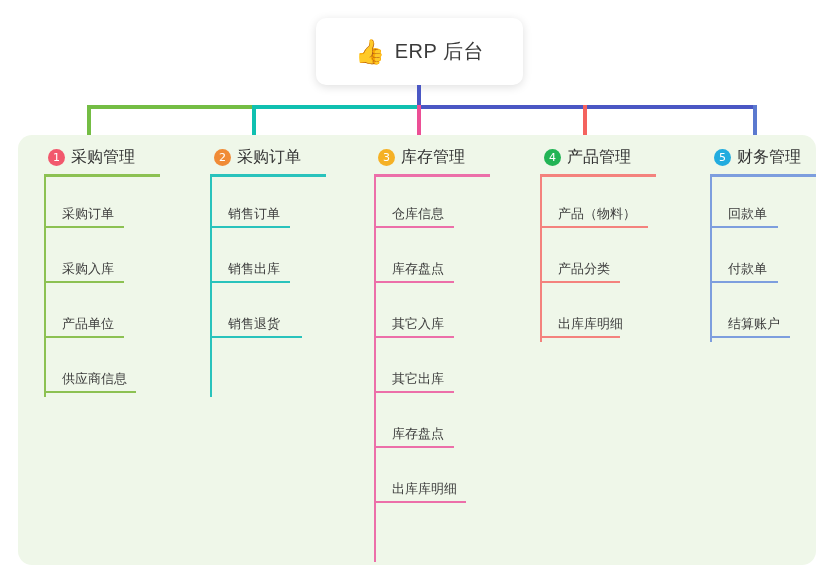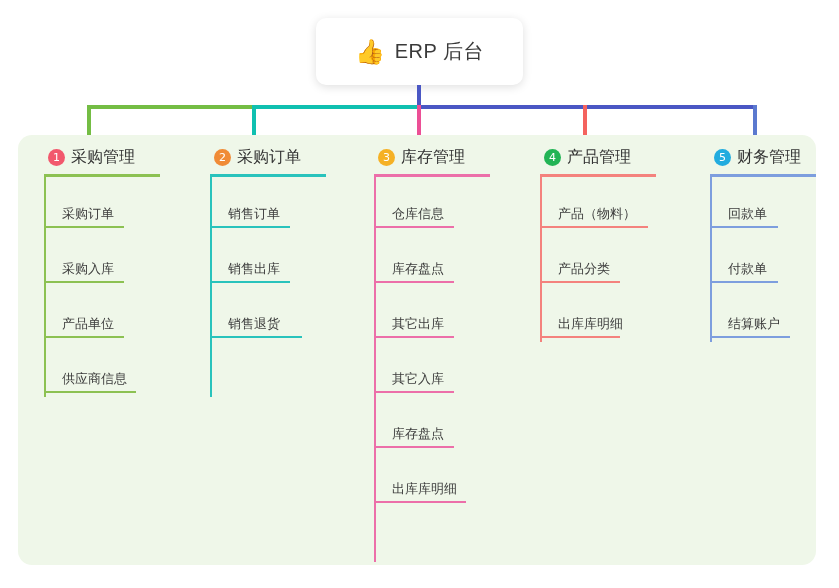--- a/index.html
+++ b/index.html
@@ -229,25 +229,25 @@
           <div class="spine" style="background: rgb(236, 111, 169); height: 385px;"></div>
           <div class="leaf">
             <span class="leaf-label">仓库信息</span>
             <div class="leaf-rule" style="width: 80px; background: rgb(236, 111, 169);"></div>
           </div>
           <div class="leaf">
             <span class="leaf-label">库存盘点</span>
             <div class="leaf-rule" style="width: 80px; background: rgb(236, 111, 169);"></div>
           </div>
           <div class="leaf">
+            <span class="leaf-label">其它入库</span>
+            <div class="leaf-rule" style="width: 80px; background: rgb(236, 111, 169);"></div>
+          </div>
+          <div class="leaf">
             <span class="leaf-label">其它出库</span>
-            <div class="leaf-rule" style="width: 80px; background: rgb(236, 111, 169);"></div>
-          </div>
-          <div class="leaf">
-            <span class="leaf-label">其它入库</span>
             <div class="leaf-rule" style="width: 80px; background: rgb(236, 111, 169);"></div>
           </div>
           <div class="leaf">
             <span class="leaf-label">库存盘点</span>
             <div class="leaf-rule" style="width: 80px; background: rgb(236, 111, 169);"></div>
           </div>
           <div class="leaf">
             <span class="leaf-label">出库库明细</span>
             <div class="leaf-rule" style="width: 92px; background: rgb(236, 111, 169);"></div>
           </div>

